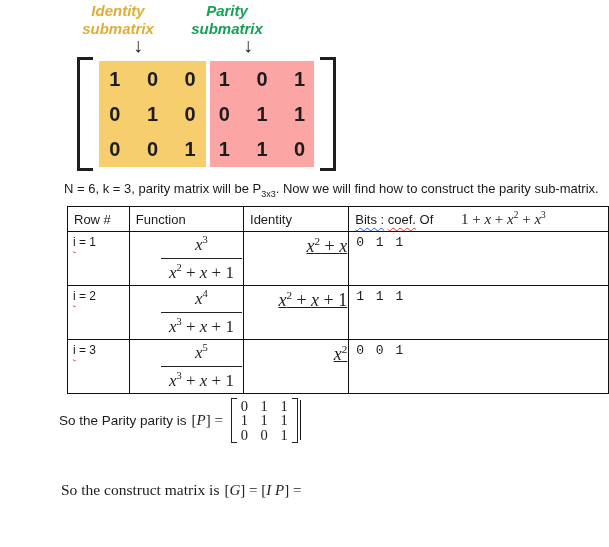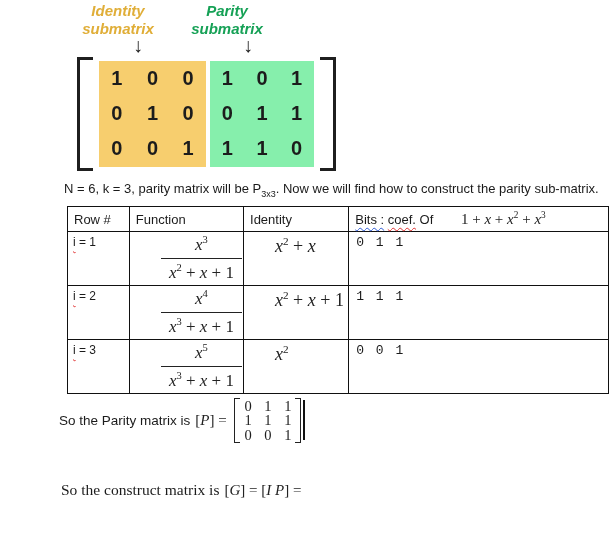--- a/index.html
+++ b/index.html
@@ -14,37 +14,37 @@
   .lbl-parity   { left:172px; }
   .arrow { position:absolute; top:34px; width:20px; text-align:center;
     font-size:20px; color:#222; font-weight:400; }
   .arrow1 { left:128px; }
   .arrow2 { left:238px; }
   
   .gmatrix { position:absolute; left:77px; top:57px; height:114px; display:flex; align-items:stretch; }
   .brk { width:13px; border:3.5px solid #1f1f1f; }
   .brk-l { border-right:none; }
   .brk-r { border-left:none; margin-left:6px; }
-  .blk { margin:4px 0; width:107px; display:flex; flex-direction:row; justify-content:center; }
+  .blk { margin:4px 0; width:107px; display:flex; flex-direction:column; justify-content:center; }
   .blk-identity { margin-left:6px; }
   .blk-parity { margin-left:4px; width:104px; }
   .mrow { text-align:center; font-size:20px; font-weight:600; line-height:35px;
     word-spacing:21px; color:#1c1c1c; }
   
   .intro { position:absolute; left:64px; top:181px; font-size:13px; white-space:nowrap; color:#1a1a1a; }
   .intro sub { font-size:9px; }
   
   table.ctable { position:absolute; left:67px; top:206px; border-collapse:collapse; table-layout:fixed; }
   .ctable th, .ctable td { border:1.4px solid #111; margin:0;padding-left:31px; }
   .ctable th { font-weight:400; font-size:13px; text-align:left; padding:3px 6px; height:18px; white-space:nowrap; }
   .c-row { width:50px; } .c-fun { width:106px; } .c-rem { width:97px; } .c-bits { width:252px; }
   .ctable td { height:47px; }
   td.idx { vertical-align:top; font-size:12px; padding:3px 5px; }
   td.func { vertical-align:middle; text-align:center; }
-  td.rem  { vertical-align:top; text-align:left; padding-top:3px; }
+  td.rem  { vertical-align:top; text-align:right; padding-top:3px;text-decoration:underline; }
   td.bits { vertical-align:top; font-family:"Liberation Mono", monospace;
     font-size:13px; letter-spacing:2px; padding:3px 7px; }
   .math { font-family:"Liberation Serif", serif; color:#222; }
   .math i { font-style:italic; }
   .math sup { font-size:0.62em; }
   .rem .math { font-size:18px; }
   .frac { display:inline-block; text-align:center; font-size:17px; }
   .frac .num { display:block; padding-bottom:3px; }
   .frac .den { display:block; border-top:1.4px solid #222; padding:3px 8px 0 8px; }
   .wavy { text-decoration-line:underline; text-decoration-style:wavy;
@@ -83,21 +83,21 @@
   <div class="arrow arrow1">↓</div>
   <div class="arrow arrow2">↓</div>
 
   <div class="gmatrix">
     <div class="brk brk-l"></div>
     <div class="blk blk-identity" style="background-color: rgb(247, 206, 110);">
       <div class="mrow">1 0 0</div>
       <div class="mrow">0 1 0</div>
       <div class="mrow">0 0 1</div>
     </div>
-    <div class="blk blk-parity" style="background-color: #86efac;">
+    <div class="blk blk-parity" style="background-color: #fca5a5;">
       <div class="mrow">1 0 1</div>
       <div class="mrow">0 1 1</div>
       <div class="mrow">1 1 0</div>
     </div>
     <div class="brk brk-r"></div>
   </div>
 
   <div class="intro">
     <span>N = 6, k = 3, parity matrix will be P</span><sub>3x3</sub><span>. Now we will find how to construct the parity sub-matrix.</span>
   </div>
@@ -160,21 +160,21 @@
       </td>
       <td class="rem">
         <span class="math"><i>x</i><sup>2</sup></span>
       </td>
       <td class="bits">0 0 1</td>
     </tr>
   </tbody>
     </table>
 
   <div class="stmt stmt-parity">
-    <span class="sans-text">So the Parity matrix is</span>
+    <span class="sans-text">So the Parity parity is</span>
     <span class="math mpref">[<i>P</i>] = </span>
     <span class="mat">
       <span class="brk2 l"></span>
       <span class="mrows mrows-small">
         <span>0 1 1</span>
         <span>1 1 1</span>
         <span>0 0 1</span>
       </span>
       <span class="brk2 r"></span>
     </span>

